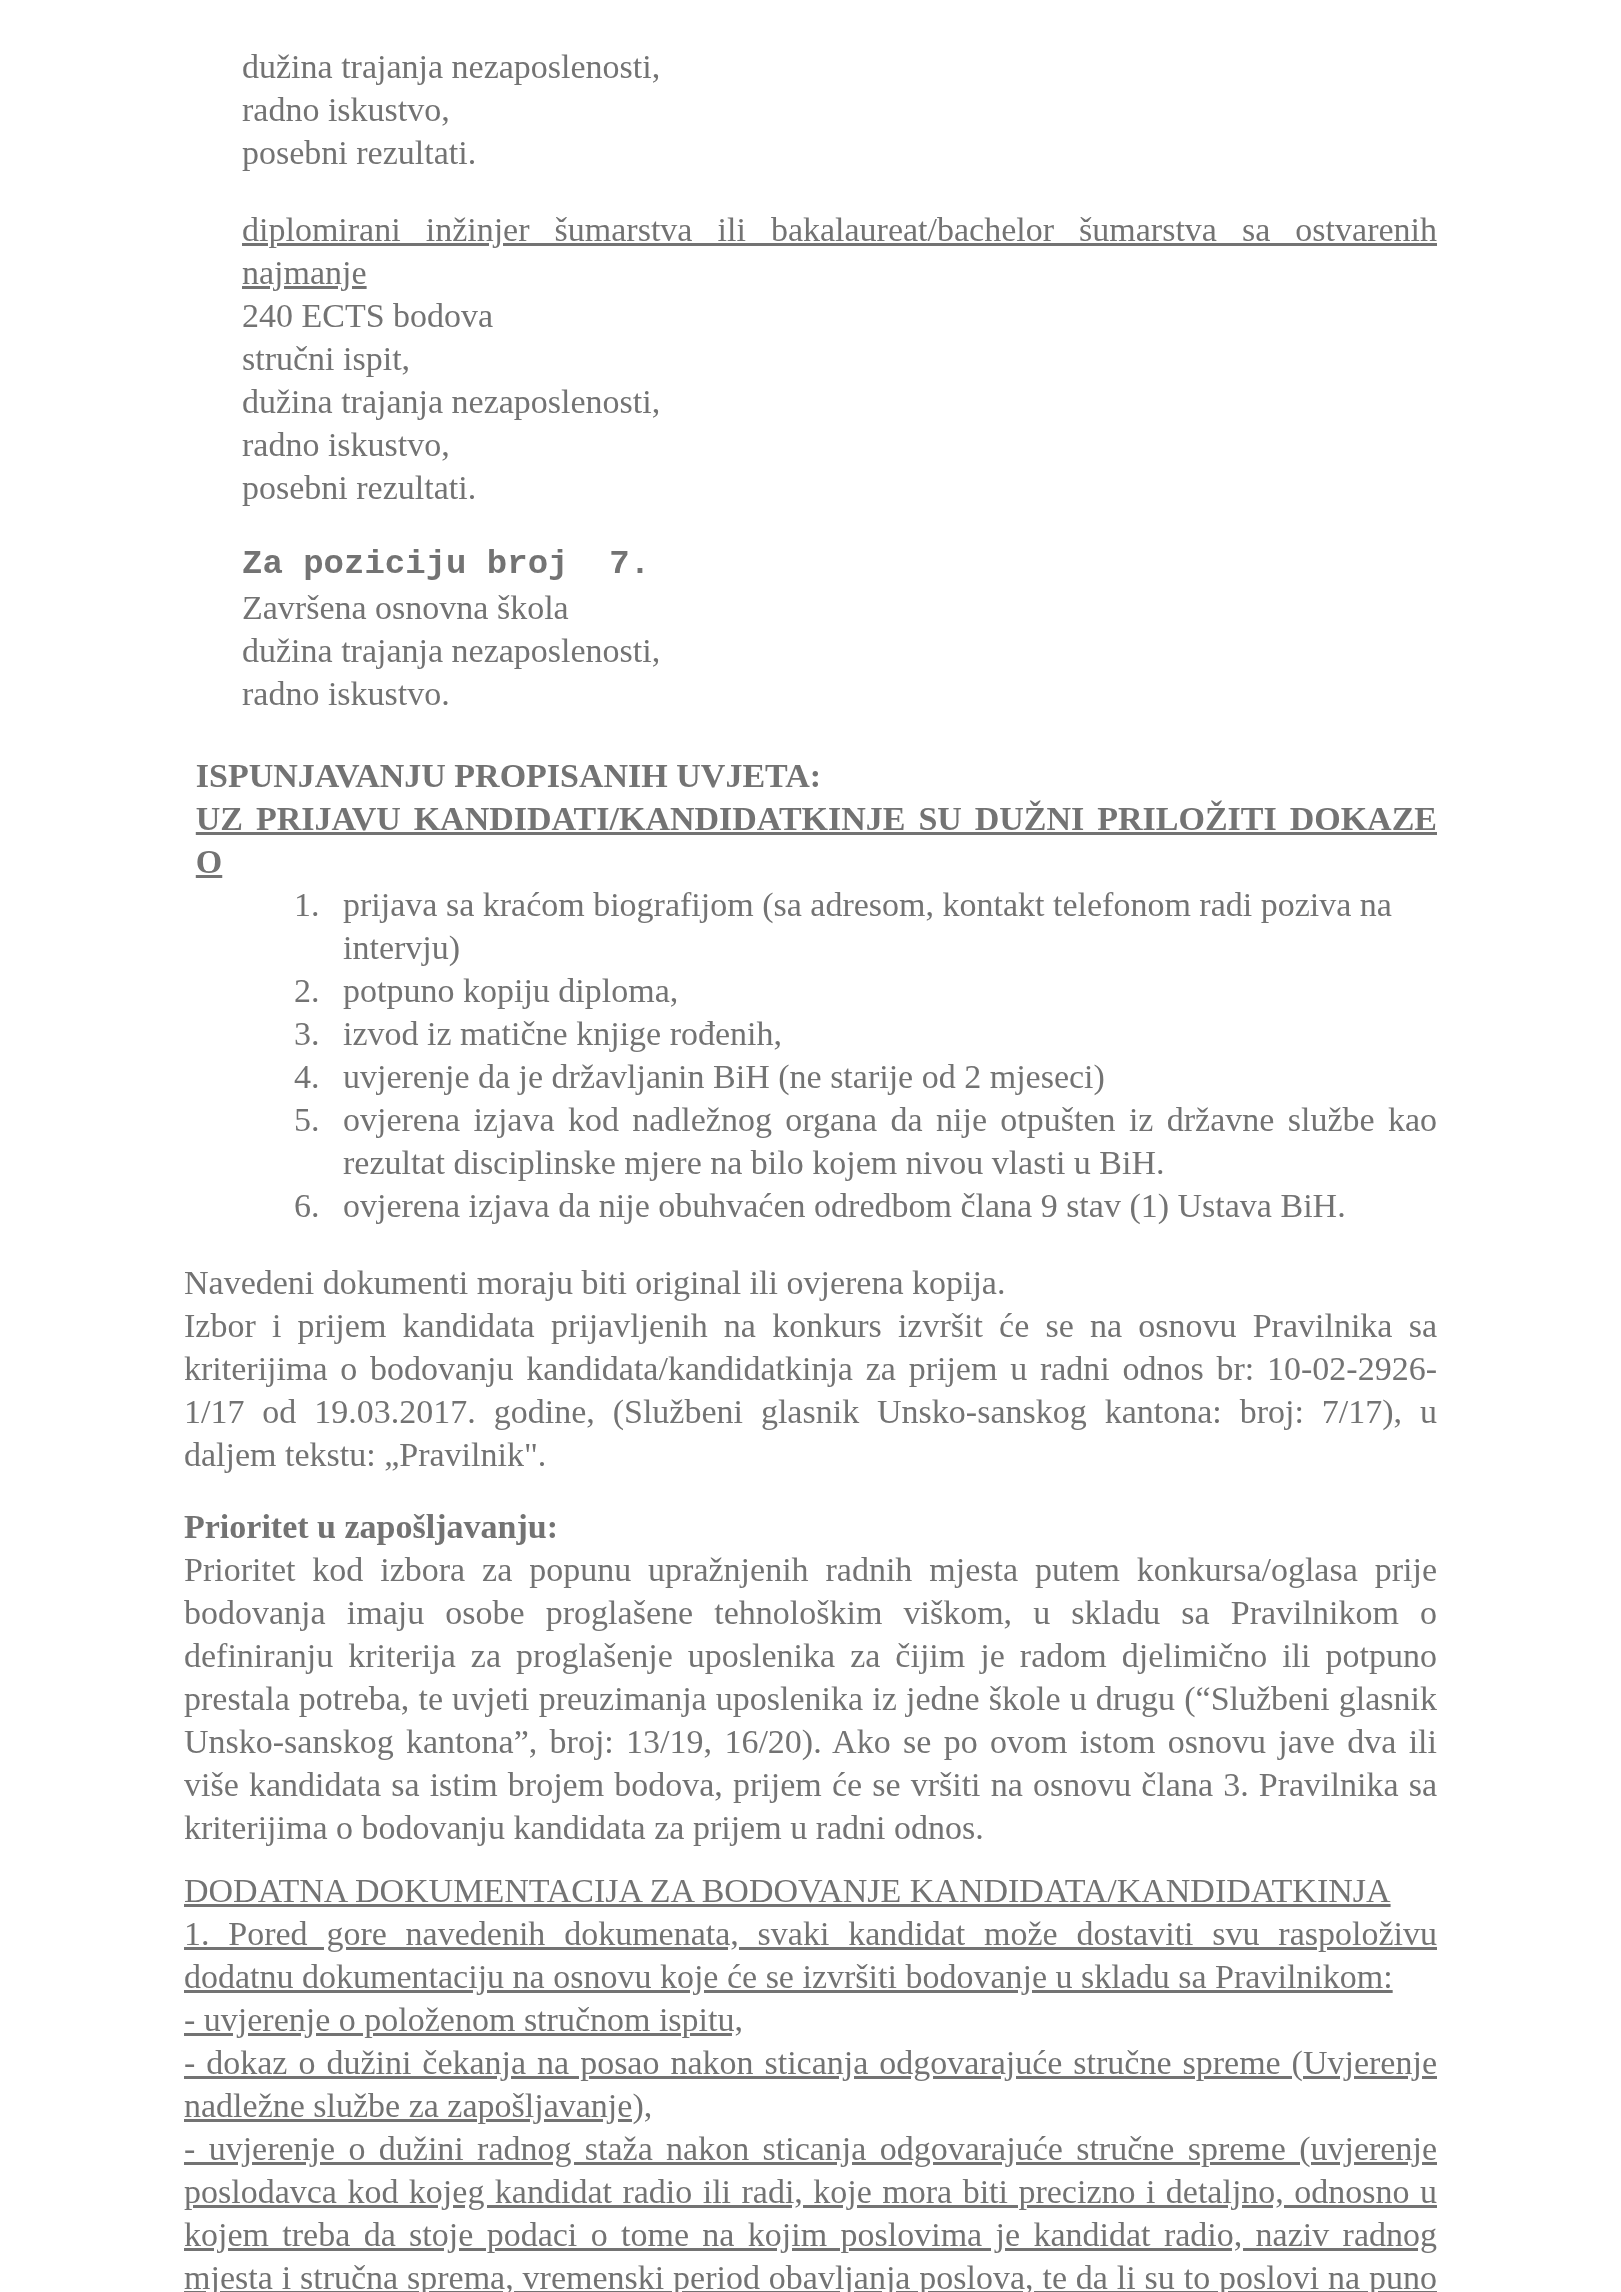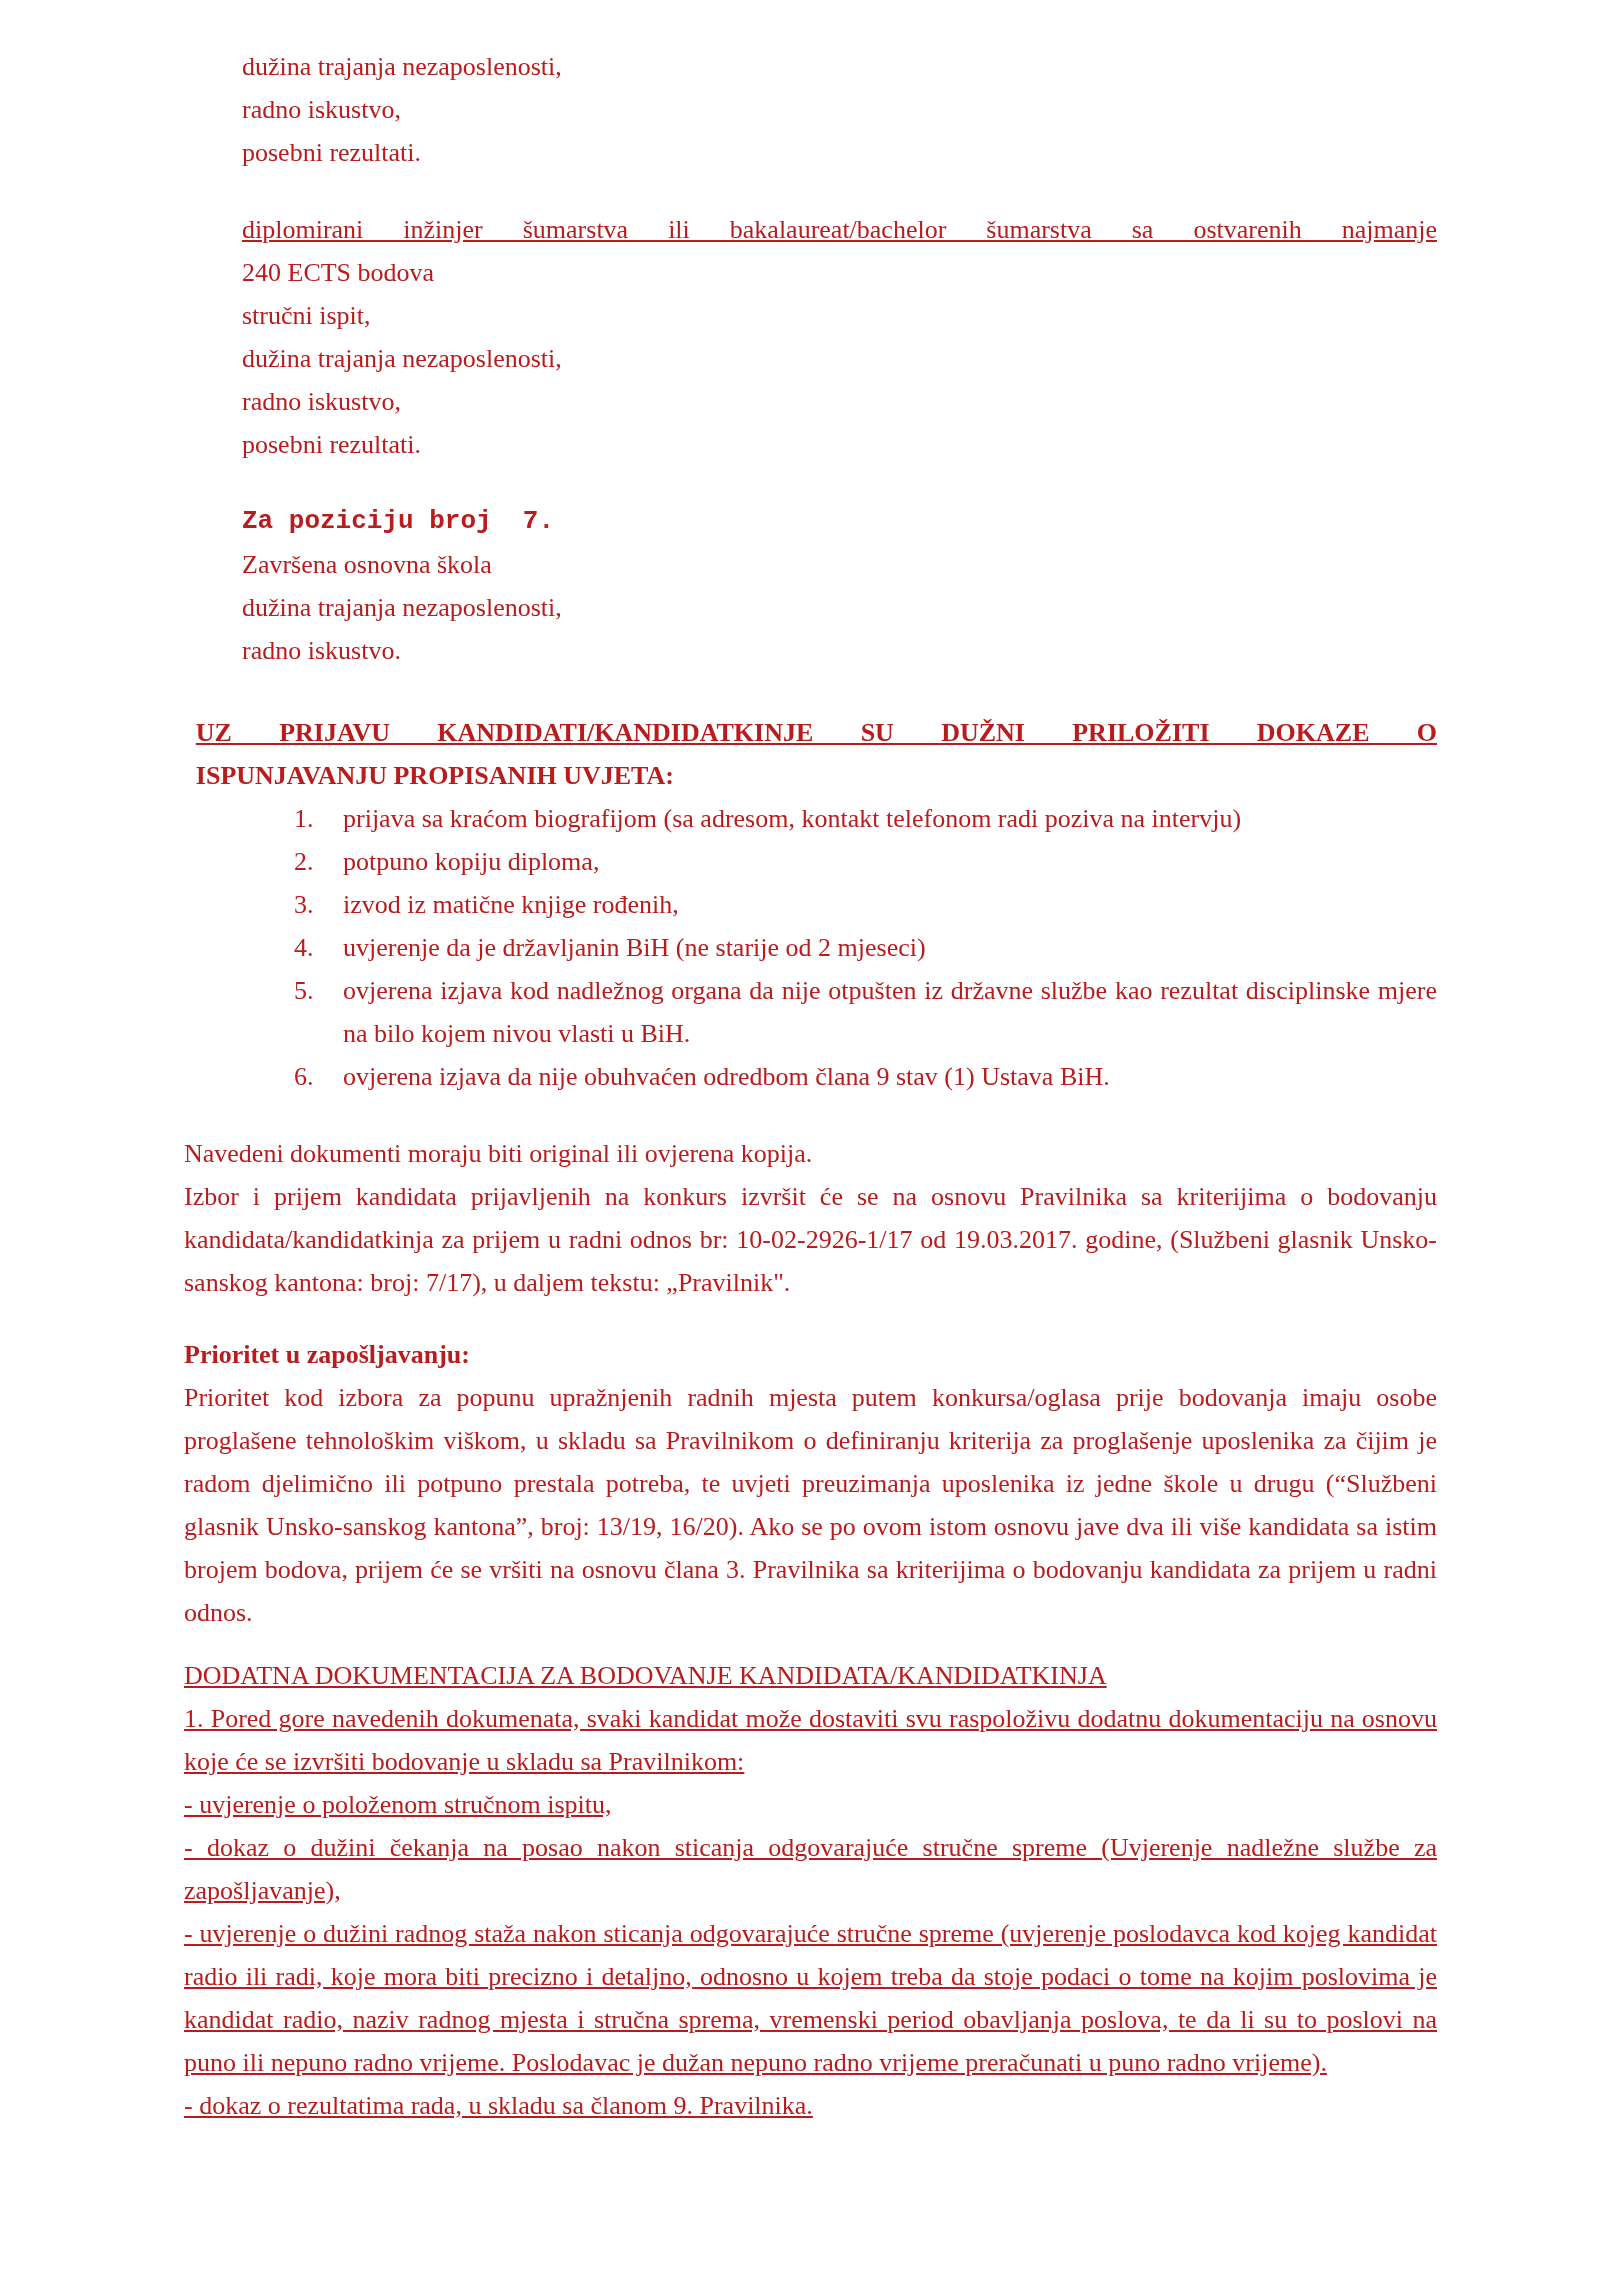--- a/index.html
+++ b/index.html
@@ -2,23 +2,23 @@
 <html><head>
 <meta charset="utf-8">
 <style>
   html, body { margin: 0; padding: 0; background: #e8e8e8; }
   .page {
     position: relative;
     width: 1621px;
     height: 2293px;
     margin: 0 auto;
     background: #ffffff;
-    color: #b91c1c;
+    color: #737373;
     font-family: "Liberation Serif", "DejaVu Serif", serif;
-    font-size: 26px;
+    font-size: 34px;
     line-height: 43px;
     box-sizing: border-box;
     padding: 45px 184px 0 184px;
     overflow: hidden;
   }
   .indent { padding-left: 58px; }
   .bold { font-weight: bold; }
   .pre { white-space: pre-wrap; font-family: Liberation Mono, monospace; }
   .just { text-align: justify; }
   .fill { text-align: justify; text-align-last: justify; text-decoration: underline; }
@@ -51,22 +51,22 @@
   </div>
 
   <div class="sec-gap">
     <div class="indent bold pre">Za poziciju broj  7.</div>
     <div class="indent">Završena osnovna škola</div>
     <div class="indent">dužina trajanja nezaposlenosti,</div>
     <div class="indent">radno iskustvo.</div>
   </div>
 
   <div class="sec-gap-lg uz-head">
+    <div class="bold">ISPUNJAVANJU PROPISANIH UVJETA:</div>
     <div class="bold fill">UZ PRIJAVU KANDIDATI/KANDIDATKINJE SU DUŽNI PRILOŽITI DOKAZE O</div>
-    <div class="bold">ISPUNJAVANJU PROPISANIH UVJETA:</div>
   </div>
 
   <div>
     <div class="numitem">
       <span class="num">1.</span>
       <div>prijava sa kraćom biografijom (sa adresom, kontakt telefonom radi poziva na intervju)</div>
     </div>
     <div class="numitem">
       <span class="num">2.</span>
       <div>potpuno kopiju diploma,</div>

